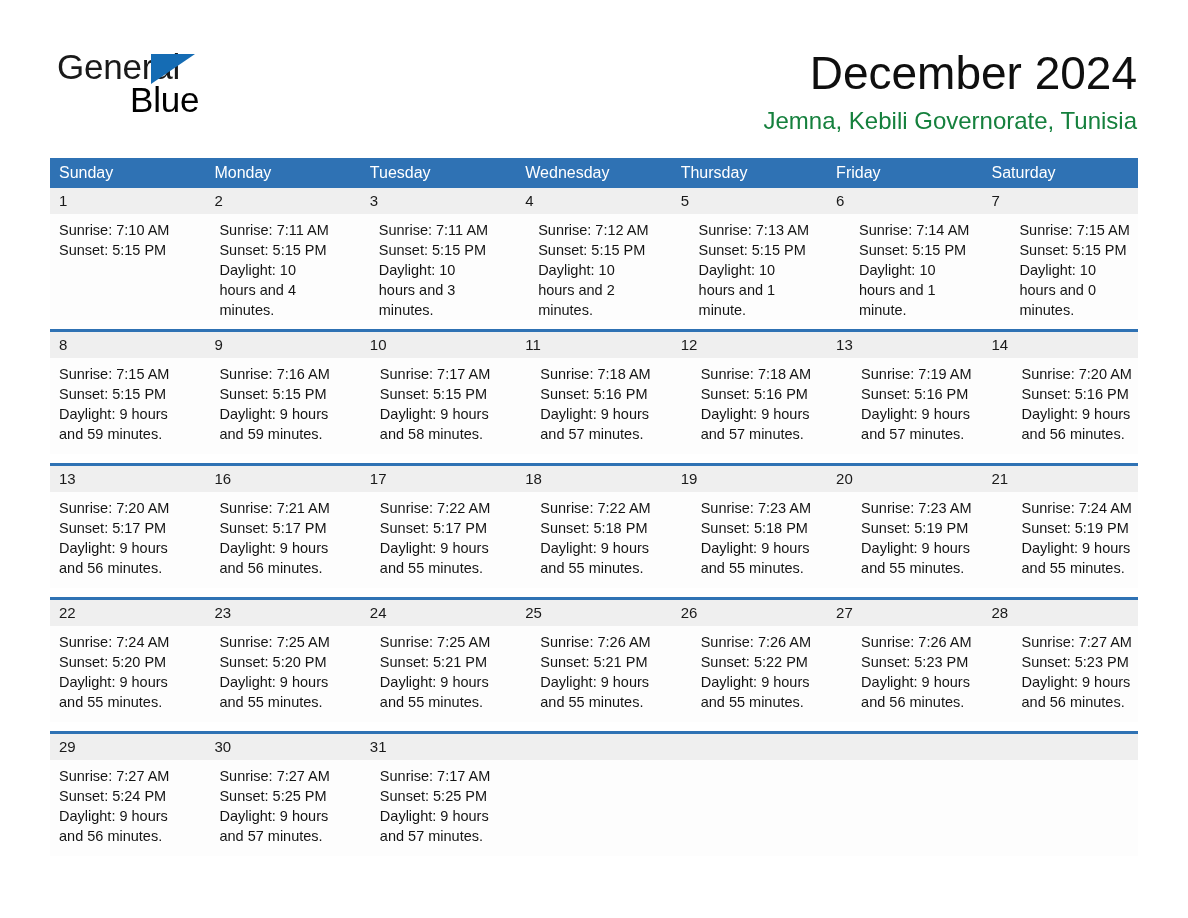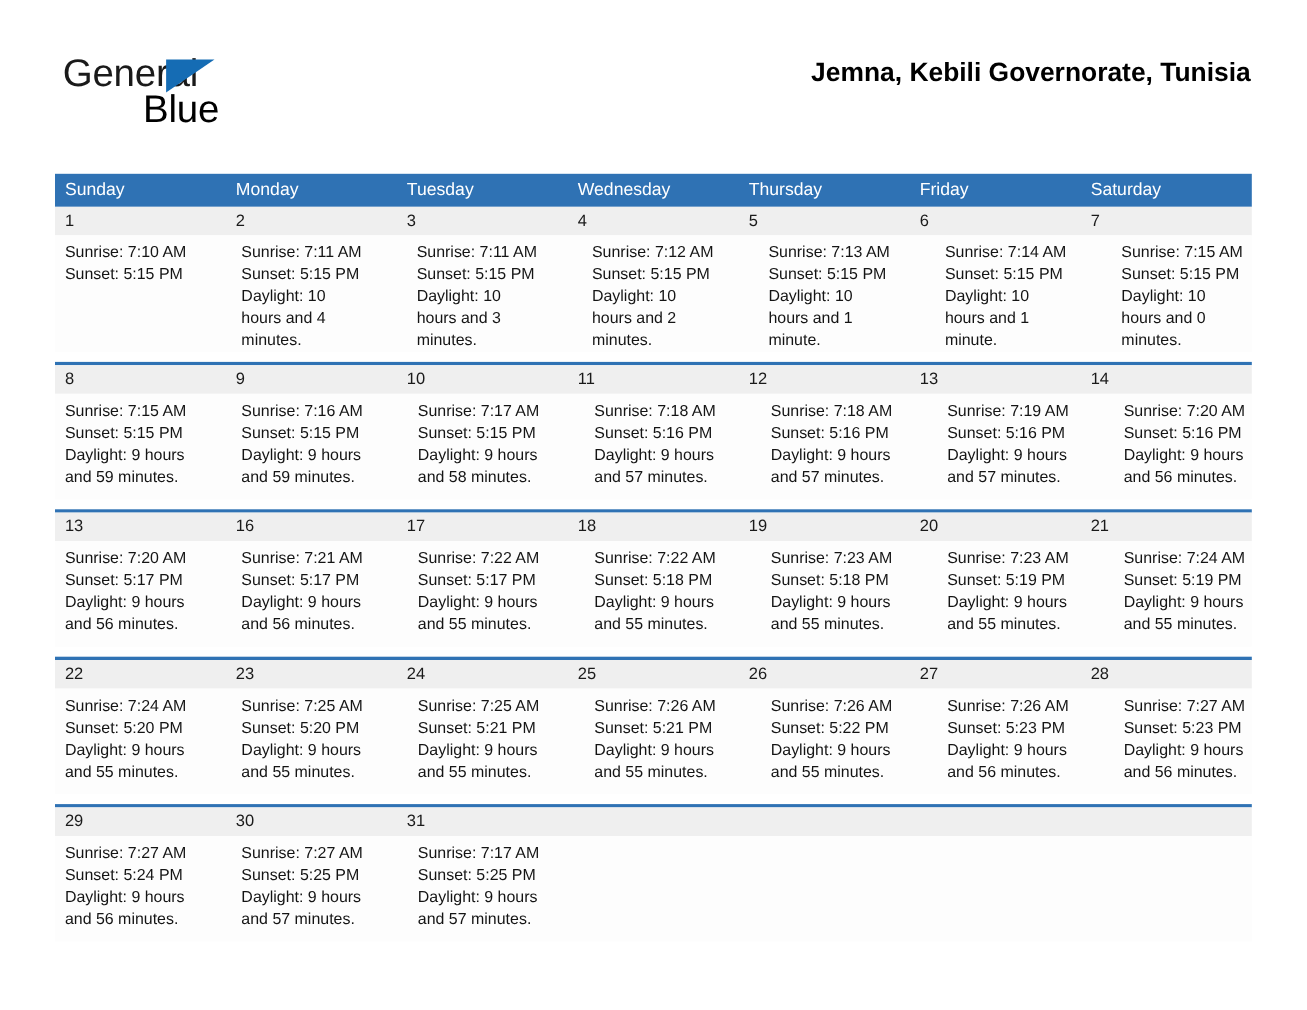--- a/index.html
+++ b/index.html
@@ -70,22 +70,22 @@
   .cal-title {
     font-size: 46px;
     line-height: 54px;
     font-weight: 400;
     color: #0f0f0f;
     white-space: nowrap;
   }
   .cal-subtitle {
     font-size: 24px;
     line-height: 30px;
-    font-weight: 700;
-    color: #000000;
+    font-weight: 400;
+    color: #15803d;
     margin-top: 6px;
     white-space: nowrap;
   }
 
   
   .calendar {
     position: absolute;
     left: 50px;
     top: 158px;
     width: 1088px;
@@ -150,20 +150,21 @@
 
 <div class="page-header">
 
   <div class="logo">
     <span class="logo-line1">General</span>
     <span class="logo-triangle"></span>
     <span class="logo-line2">Blue</span>
   </div>
 
   <div class="title-block">
+    <div class="cal-title">December 2024</div>
     <div class="cal-subtitle">Jemna, Kebili Governorate, Tunisia</div>
   </div>
 
 </div>
 
 <div class="calendar">
   <div class="weekday-header">
       <div class="weekday-cell">Sunday</div>
       <div class="weekday-cell">Monday</div>
       <div class="weekday-cell">Tuesday</div>

